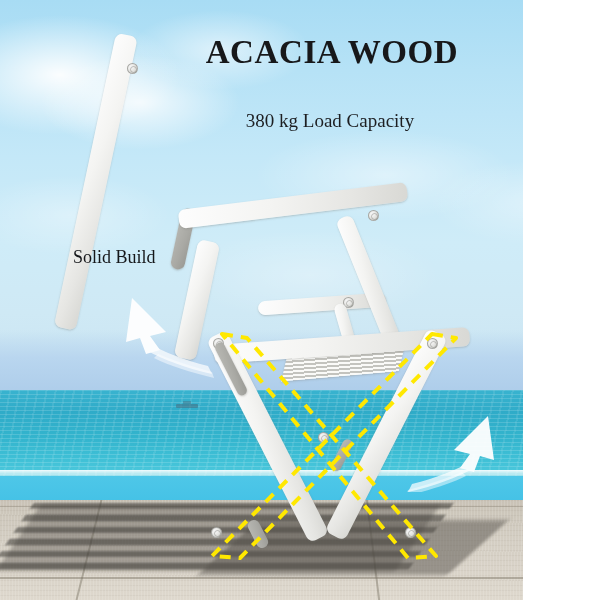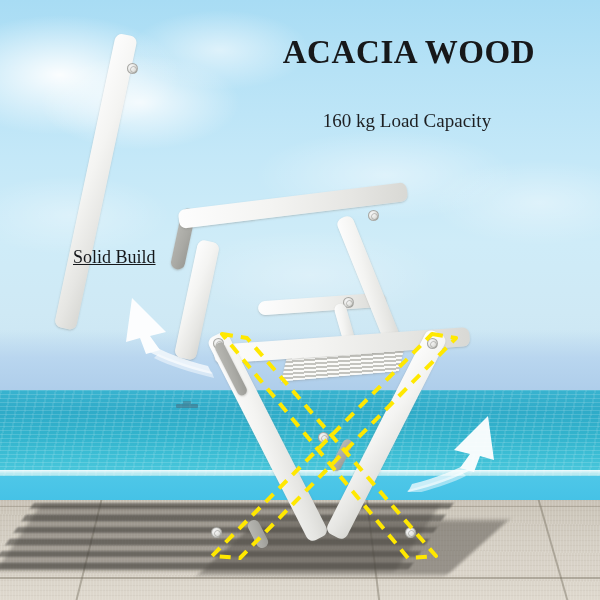--- a/index.html
+++ b/index.html
@@ -1,20 +1,20 @@
 <!DOCTYPE html>
 <html><head>
 <meta charset="utf-8">
 <style>
   html,body{margin:0;padding:0;background:#fff;}
   body{font-family:"Liberation Serif",serif;}
 
   #scene{
     position:relative;
-    width:600px;height:600px;
+    width:523px;height:600px;
     overflow:hidden;
     background:#bfe4f7;
   }
 
   
   .sky{
     position:absolute;left:0;top:0;width:600px;height:392px;
     background:linear-gradient(to bottom,#a8dcf4 0%,#b6e2f6 18%,#c4e8f8 40%,#cfecf8 62%,#cfe9f5 80%,#c9e3f1 100%);
   }
   .cloud{
@@ -149,21 +149,20 @@
     font-family:"Liberation Serif",serif;
     font-size:19px;
     color:#1d1f22;
   }
   .callout{
     position:absolute;
     font-family:"Liberation Serif",serif;
     font-size:18px;
     color:#15171a;
     white-space:nowrap;
-    text-decoration:underline;
   }
   .callout.left{left:73px;top:247px;}
   .callout.right{left:418px;top:388px;}
 </style>
 </head>
 <body>
 
 <div id="scene">
 
   <div class="sky">
@@ -254,17 +253,17 @@
     <g fill="#ffffff" opacity="0.95">
       <path d="M88 4 L54 38 L70 42 L60 56 L74 60 L80 44 L94 48 Z"></path>
       <path d="M74 56 C56 66 34 74 8 80 L12 72 C36 66 56 58 70 50 Z" opacity="0.75"></path>
       <path d="M66 64 C50 72 30 78 6 84 L8 78 C30 72 48 66 62 60 Z" opacity="0.5"></path>
     </g>
   </svg>
 
   <div class="headline">
     <span>Acacia Wood</span><br>
   </div>
-  <div class="subline">160 kg Load Capacity</div>
+  <div class="subline">380 kg Load Capacity</div>
 
   <div class="callout left">Solid Build</div>
 
 </div>
 
 </body></html>

